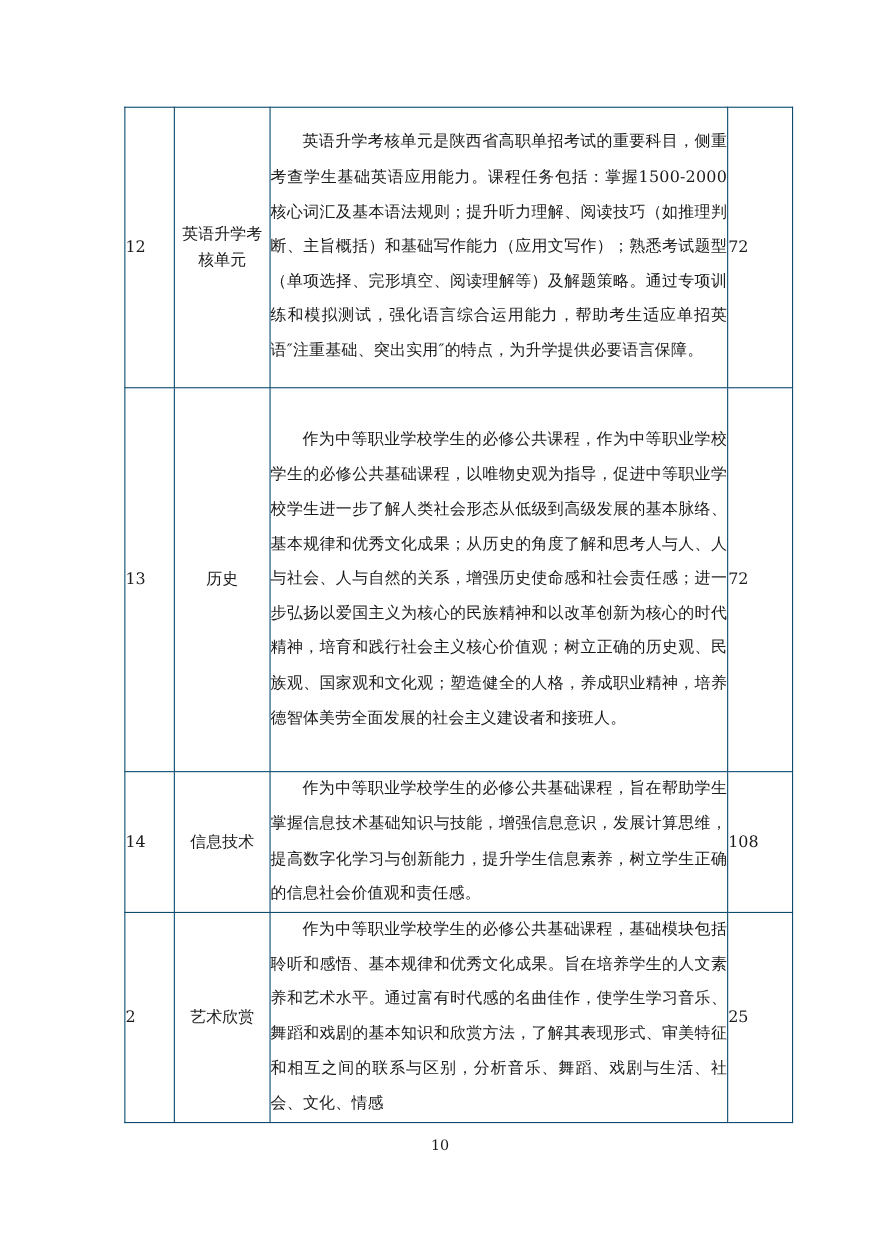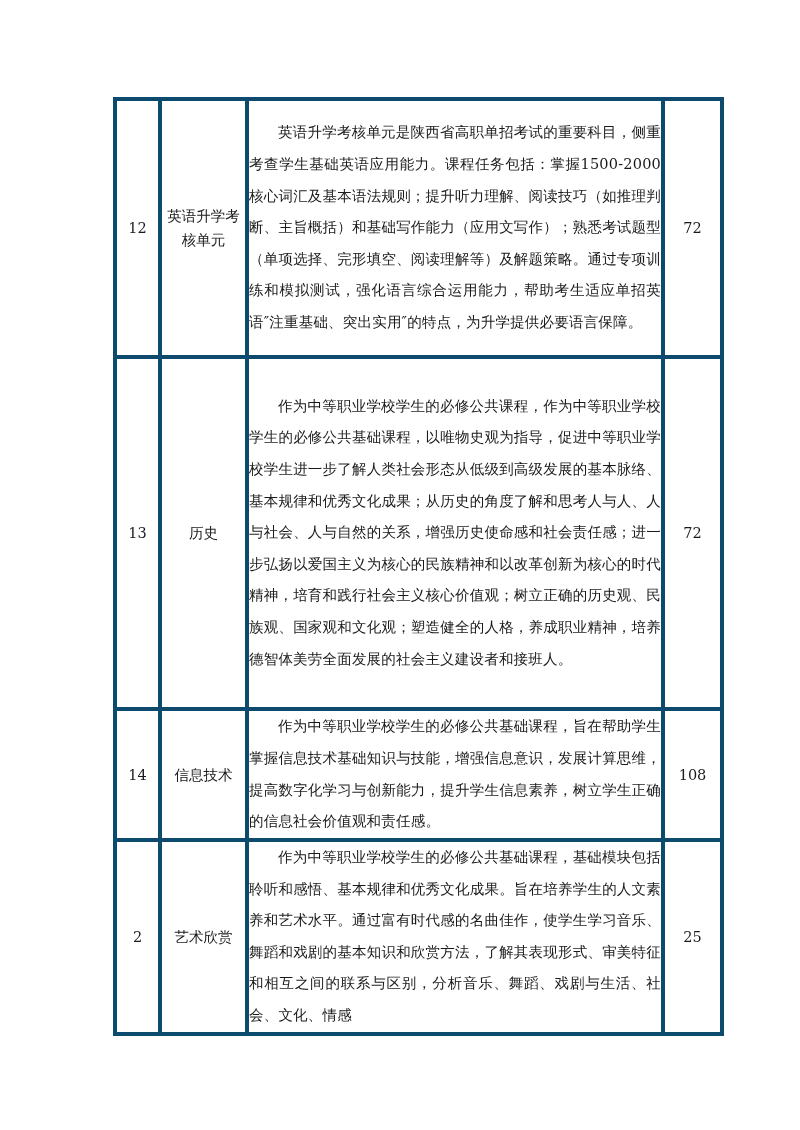--- a/index.html
+++ b/index.html
@@ -4,28 +4,28 @@
   <style>
     html, body { margin: 0; padding: 0; background: #ffffff; }
     body { width: 800px; height: 1130px; position: relative; overflow: hidden;
            font-family: "DejaVu Serif", "Liberation Serif", serif; color: #1a1a1a; }
     .page { position: absolute; left: 0; top: 0; width: 800px; height: 1130px; }
     table.course-table {
       position: absolute; left: 113px; top: 97px;
       width: 607px; border-collapse: collapse; table-layout: fixed;
     }
     table.course-table td {
-      border: 4px solid #0c4a6e; padding: 0; vertical-align: middle;
+      border: 1px solid #0c4a6e; padding: 0; vertical-align: middle;
       font-size: 14.5px;
     }
     col.c-no { width: 45px; }
     col.c-name { width: 87px; }
     col.c-desc { width: 416px; }
     col.c-hours { width: 59px; }
-    td.no, td.hours { text-align: center; font-family: "DejaVu Serif", "Liberation Serif", serif; font-size: 14px; }
+    td.no, td.hours { font-family: "DejaVu Serif", "Liberation Serif", serif; font-size: 14px; }
     td.name { text-align: center; line-height: 24px; padding: 0 6px; }
     td.desc { padding: 2px 8px 2px 10px; }
     .desc-text { line-height: 31.6px; text-indent: 2em; text-align: justify; letter-spacing: 0.2px; }
     tr.r12 td { height: 254px; }
     tr.r13 td { height: 348px; }
     tr.r14 td { height: 127px; margin-top: 22px; }
     tr.r15 td { height: 189px; }
     tr.r15 td.desc { vertical-align: top; }
     .page-number {
       position: absolute; top: 1034px; left: 0; width: 800px; text-align: center;
@@ -72,13 +72,14 @@
         <td class="no">2</td>
         <td class="name">艺术欣赏</td>
         <td class="desc">
           <div class="desc-text">作为中等职业学校学生的必修公共基础课程，基础模块包括聆听和感悟、基本规律和优秀文化成果。旨在培养学生的人文素养和艺术水平。通过富有时代感的名曲佳作，使学生学习音乐、舞蹈和戏剧的基本知识和欣赏方法，了解其表现形式、审美特征和相互之间的联系与区别，分析音乐、舞蹈、戏剧与生活、社会、文化、情感</div>
         </td>
         <td class="hours">25</td>
       </tr>
     </tbody>
   </table>
 
+  <div class="page-number">10</div>
 </div>
 
 </body></html>

